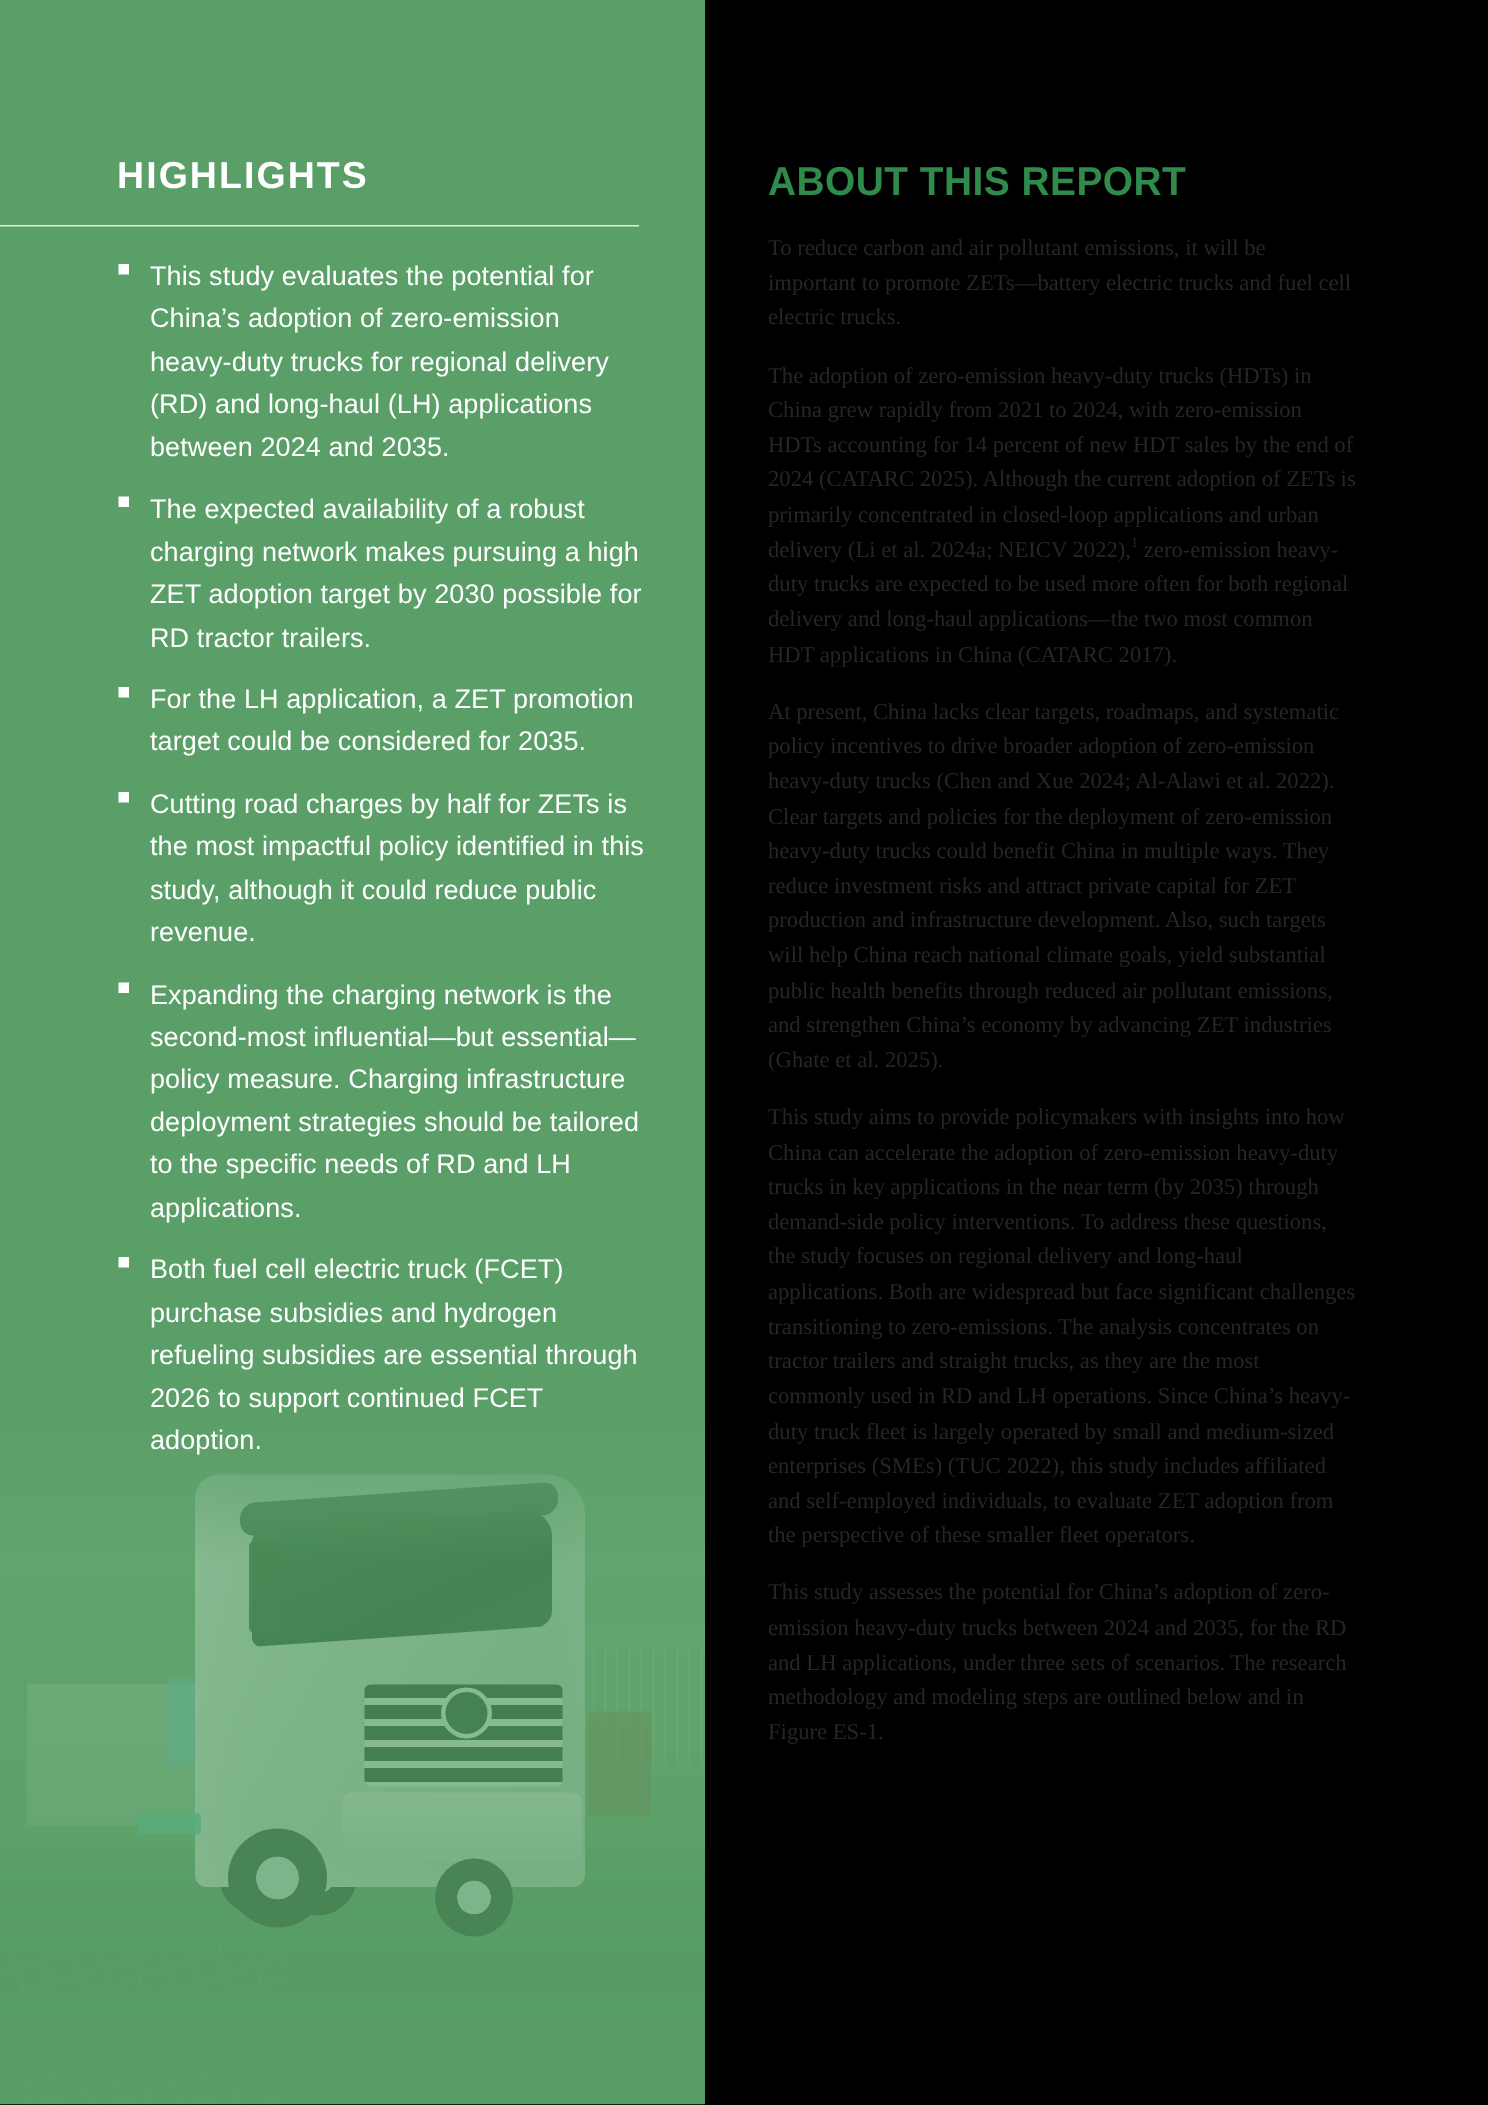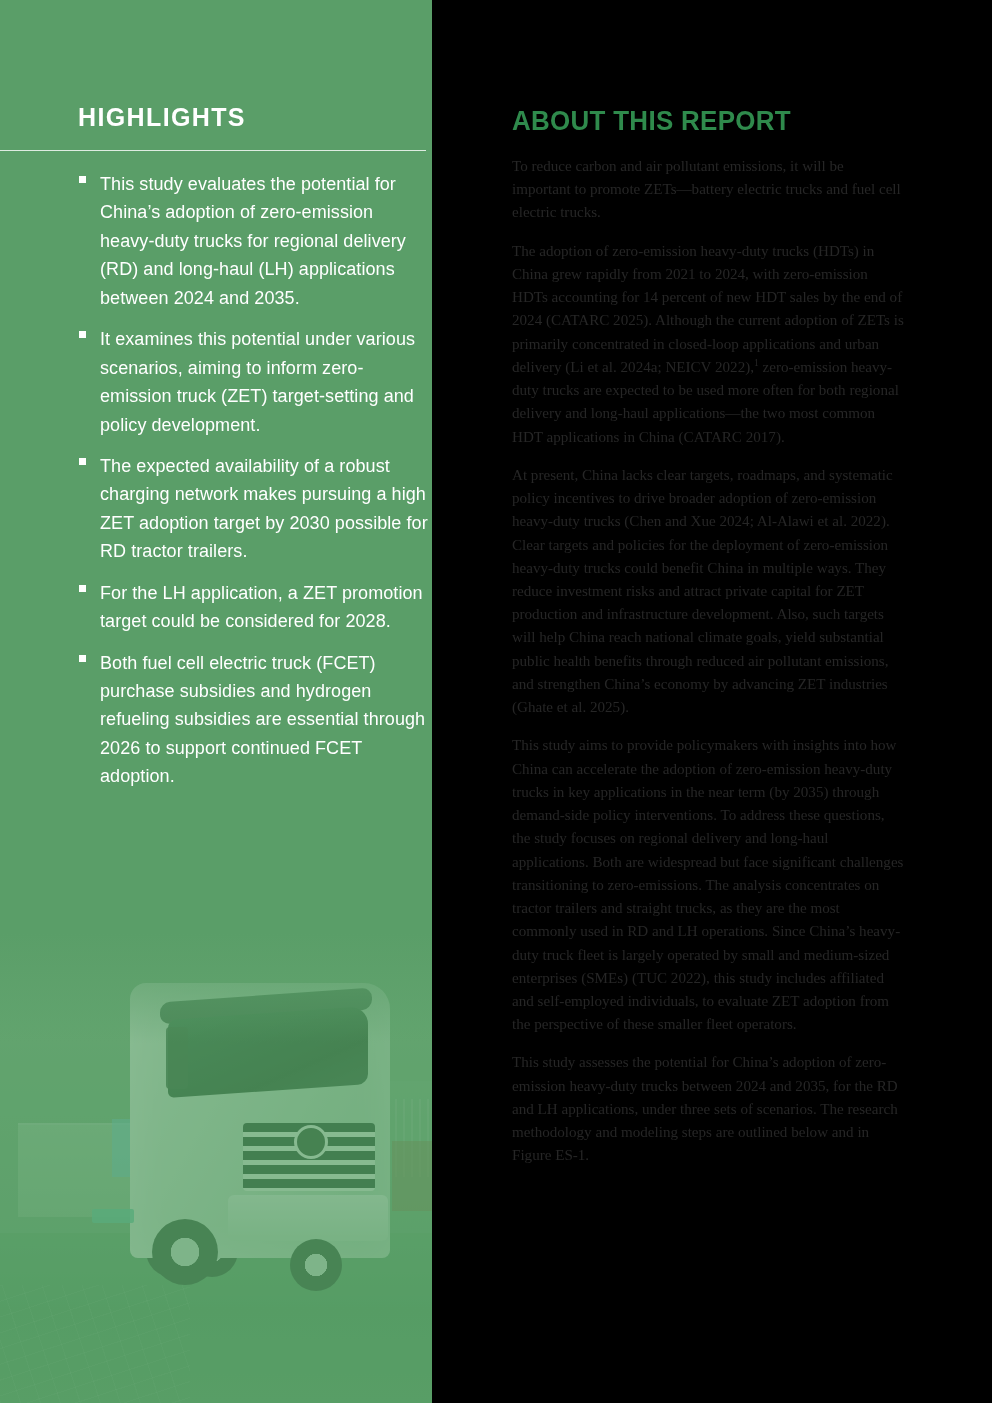--- a/index.html
+++ b/index.html
@@ -14,21 +14,21 @@
     overflow: hidden;
     background: #000000;
     font-family: "Liberation Sans", sans-serif;
   }
 
   
   .left-panel {
     position: absolute;
     left: 0;
     top: 0;
-    width: 432px;
+    width: 470px;
     height: 1403px;
     background: #5a9e68;
     overflow: hidden;
   }
 
   
   .photo {
     position: absolute;
     left: 0;
     bottom: 0;
@@ -247,23 +247,24 @@
       <div class="photo-wheel w-rear"></div>
       <div class="photo-tint"></div>
       <div class="photo-fade-top"></div>
     </div>
 
     <div class="hl-title">HIGHLIGHTS</div>
     <div class="hl-rule"></div>
 
     <div class="hl-list">
       <div class="hl-item"><span class="sq"></span><span>This study evaluates the potential for China’s adoption of zero-emission heavy-duty trucks for regional delivery (RD) and long-haul (LH) applications between 2024 and 2035.</span></div>
-      <div class="hl-item"><span class="sq"></span><span>It examines this potential under various scenarios, aiming to inform zero-emission truck (ZET) target-setting and policy development.</span></div>
       <div class="hl-item"><span class="sq"></span><span>The expected availability of a robust charging network makes pursuing a high ZET adoption target by 2030 possible for RD tractor trailers.</span></div>
-      <div class="hl-item"><span class="sq"></span><span>For the LH application, a ZET promotion target could be considered for 2028.</span></div>
+      <div class="hl-item"><span class="sq"></span><span>For the LH application, a ZET promotion target could be considered for 2035.</span></div>
+      <div class="hl-item"><span class="sq"></span><span>Cutting road charges by half for ZETs is the most impactful policy identified in this study, although it could reduce public revenue.</span></div>
+      <div class="hl-item"><span class="sq"></span><span>Expanding the charging network is the second-most influential—but essential—policy measure. Charging infrastructure deployment strategies should be tailored to the specific needs of RD and LH applications.</span></div>
       <div class="hl-item"><span class="sq"></span><span>Both fuel cell electric truck (FCET) purchase subsidies and hydrogen refueling subsidies are essential through 2026 to support continued FCET adoption.</span></div>
     </div>
   </div>
 
   <div class="right-panel">
     <div class="rp-title">ABOUT THIS REPORT</div>
     <div class="rp-body">
       <p>To reduce carbon and air pollutant emissions, it will be important to promote ZETs—battery electric trucks and fuel cell electric trucks.</p>
       <p>The adoption of zero-emission heavy-duty trucks (HDTs) in China grew rapidly from 2021 to 2024, with zero-emission HDTs accounting for 14 percent of new HDT sales by the end of 2024 (CATARC 2025). Although the current adoption of ZETs is primarily concentrated in closed-loop applications and urban delivery (Li et al. 2024a; NEICV 2022),<sup>1</sup> zero-emission heavy-duty trucks are expected to be used more often for both regional delivery and long-haul applications—the two most common HDT applications in China (CATARC 2017).</p>
       <p>At present, China lacks clear targets, roadmaps, and systematic policy incentives to drive broader adoption of zero-emission heavy-duty trucks (Chen and Xue 2024; Al-Alawi et al. 2022). Clear targets and policies for the deployment of zero-emission heavy-duty trucks could benefit China in multiple ways. They reduce investment risks and attract private capital for ZET production and infrastructure development. Also, such targets will help China reach national climate goals, yield substantial public health benefits through reduced air pollutant emissions, and strengthen China’s economy by advancing ZET industries (Ghate et al. 2025).</p>

